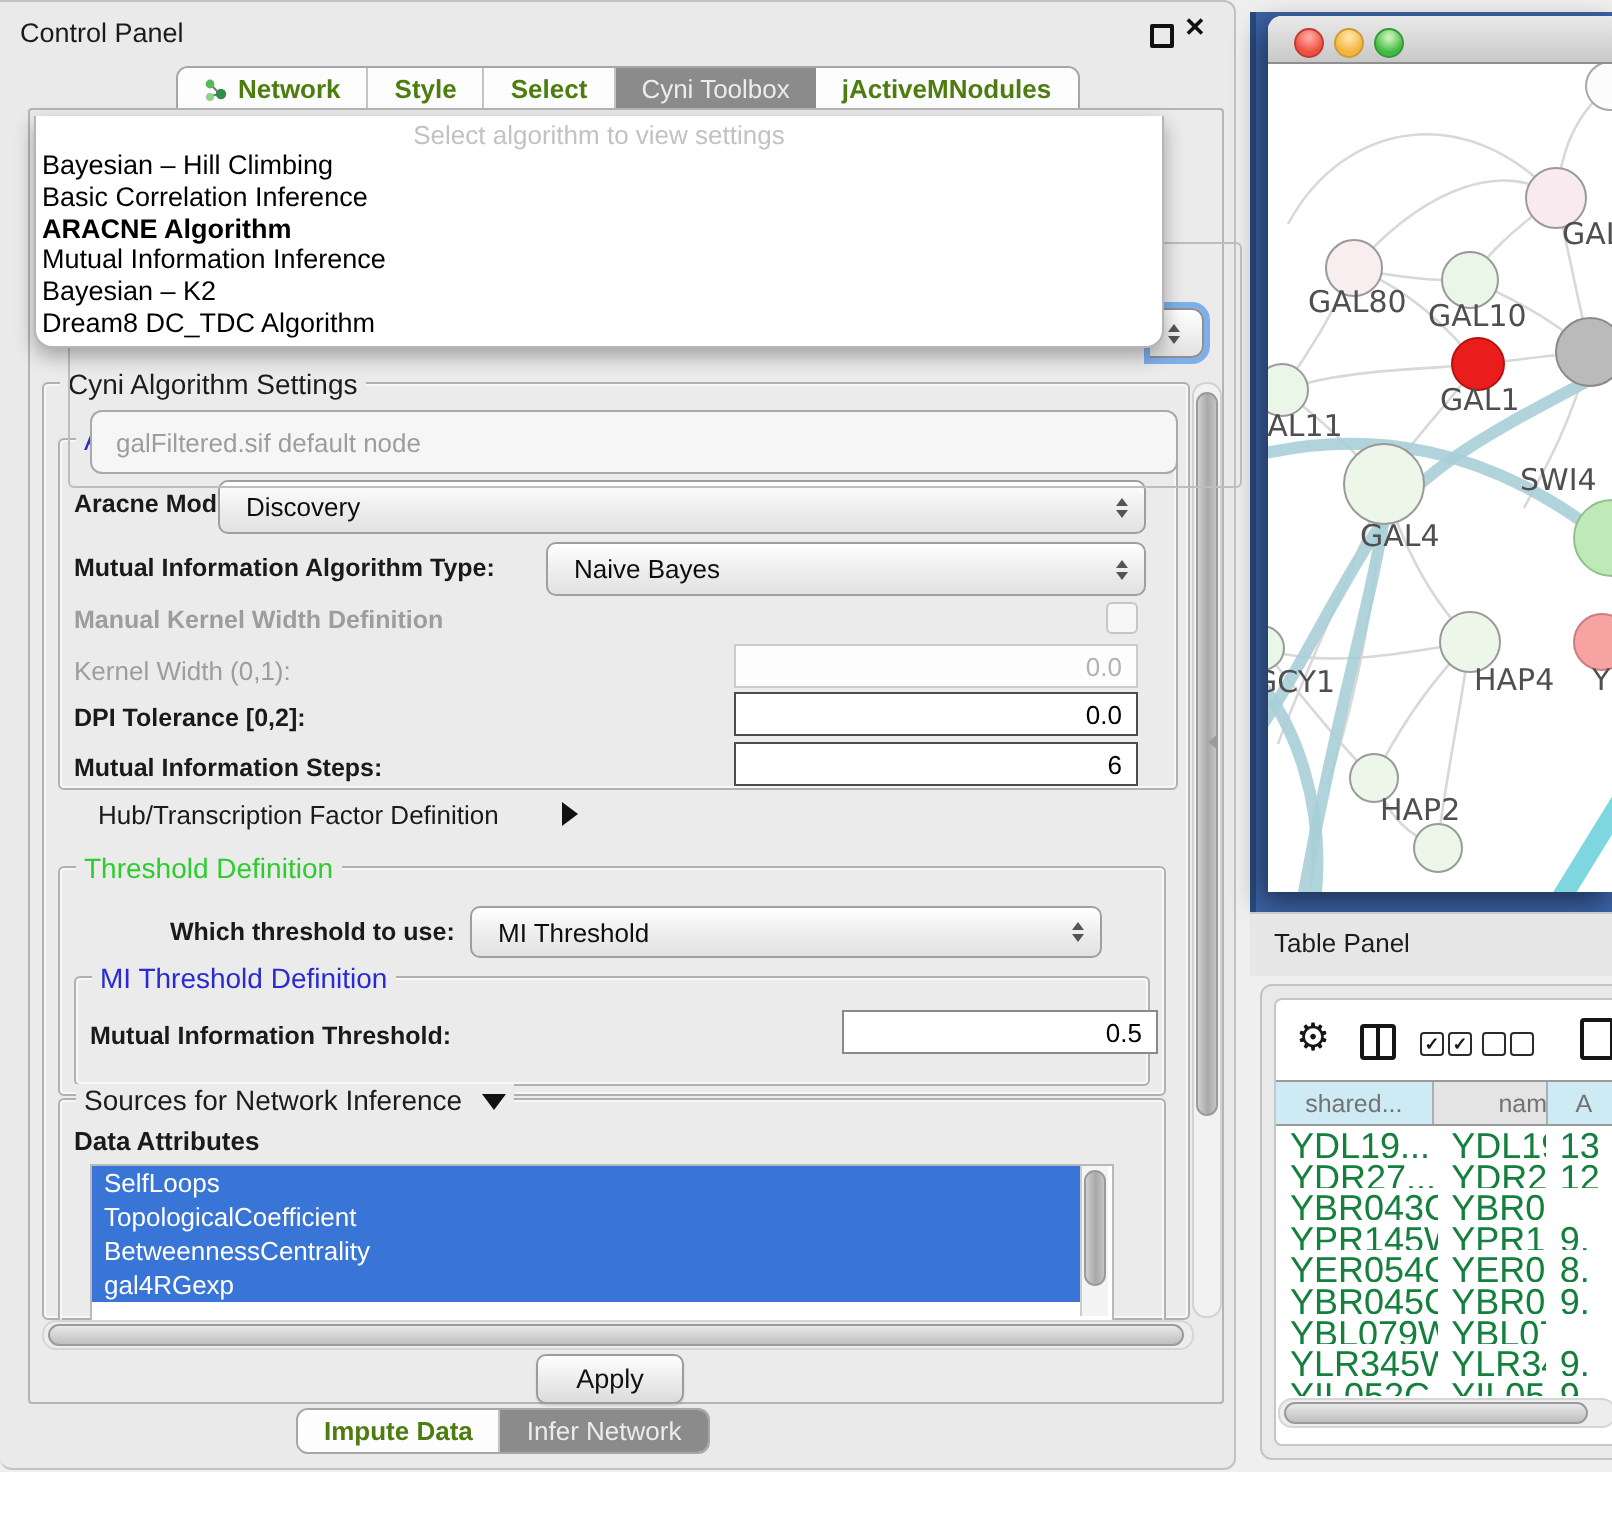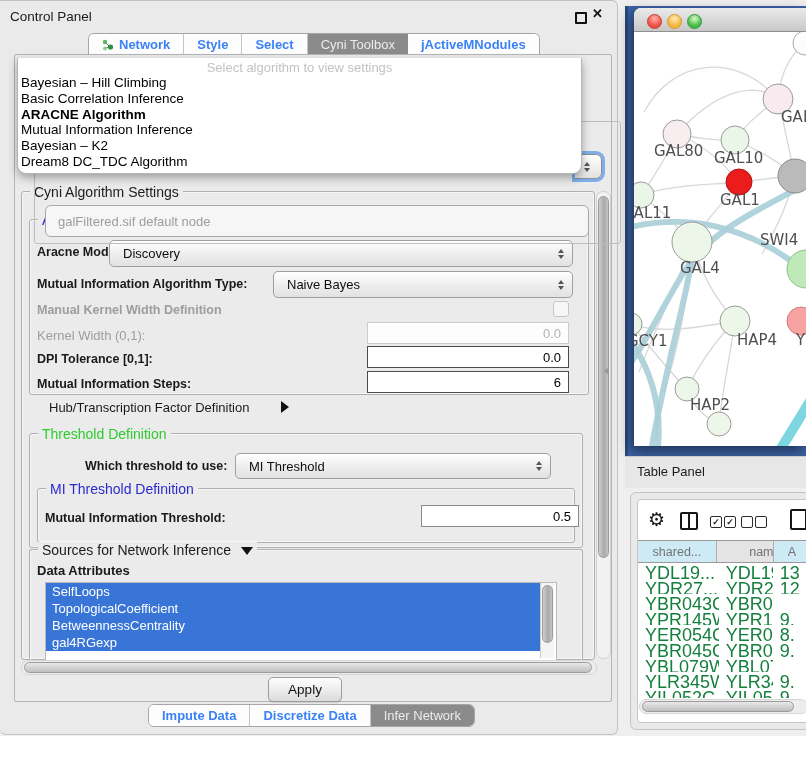--- a/index.html
+++ b/index.html
@@ -11,21 +11,21 @@
           border-left:none;border-radius:0 6px 6px 6px;}
   #cp-title{left:10px;top:8px;font-size:13.5px;color:#1b1b1b;}
   #cp-restore{left:575px;top:11px;width:8px;height:8px;border:2px solid #111;border-radius:1px;}
   #cp-close{left:592px;top:5px;font-size:13px;font-weight:700;color:#111;}
   .topfrag{left:8px;top:0;width:1px;height:4px;background:#9a9a9a;}
   
   .tabgroup{display:flex;align-items:stretch;height:21px;border:1px solid #a6a6a6;background:#fdfdfd;overflow:hidden;}
   #top-tabs{left:88px;top:32px;border-radius:6px 6px 0 0;border-bottom:none;}
   #bottom-tabs{left:148px;top:703px;border-radius:6px;}
   .tab{display:flex;align-items:center;gap:5px;padding:0 13px;font-size:13px;font-weight:700;
-       color:#3b82f6;background:#fdfdfd;border-right:1px solid #c4c4c4;white-space:nowrap;cursor:default;}
+       color:#4d7c0f;background:#fdfdfd;border-right:1px solid #c4c4c4;white-space:nowrap;cursor:default;}
   .tab:last-child{border-right:none;}
   .tab.sel{background:#8b8b8b;color:#ececec;border-right:none;font-weight:400;}
   
   #content{left:14px;top:53px;width:596px;height:646px;background:#ebebeb;border:1px solid #b5b5b5;border-radius:2px;}
   
   #bg-group{left:19px;top:66px;width:585px;height:121px;border:1px solid #bdbdbd;border-radius:3px;z-index:1;}
   #bg-combo-focus{left:560px;top:99px;width:26px;height:23px;border:1px solid #8f8f8f;border-left:none;
        border-radius:0 6px 6px 0;background:linear-gradient(#fff,#e2e2e2);
        box-shadow:0 0 0 3px rgba(100,160,235,.8);z-index:1;display:flex;align-items:center;justify-content:center;}
   #bg-combo2{left:30px;top:150px;width:542px;height:30px;border:1px solid #a9a9a9;border-radius:6px;
@@ -188,21 +188,21 @@
         <span class="ct">Naive Bayes</span>
         <span class="arrows">
             <span class="tri-up"></span>
             <span class="tri-dn"></span>
           </span>
       </div>
       <span class="lbl dis" style="left:22px;top:248px;">Manual Kernel Width Definition</span>
       <div class="checkbox" style="left:538px;top:246px;"></div>
       <span class="lbl dis" style="left:22px;top:273px;font-weight:400;font-size:13px;">Kernel Width (0,1):</span>
       <div class="field dis" style="left:352px;top:267px;width:186px;height:20px;">0.0</div>
-      <span class="lbl" style="left:22px;top:297px;">DPI Tolerance [0,1]:</span>
+      <span class="lbl" style="left:22px;top:297px;">DPI Tolerance [0,2]:</span>
       <div class="field" style="left:352px;top:291px;width:186px;height:20px;">0.0</div>
       <span class="lbl" style="left:22px;top:322px;">Mutual Information Steps:</span>
       <div class="field" style="left:352px;top:316px;width:186px;height:20px;">6</div>
 
       <span class="lbl plain" style="left:34px;top:345px;text-align:right;">Hub/Transcription Factor Definition</span>
       <span class="abs" style="left:266px;top:346px;width:0;height:0;border-top:6px solid transparent;border-bottom:6px solid transparent;border-left:8px solid #111;"></span>
 
       <div class="grp" style="left:14px;top:378px;width:552px;height:113px;">
         <span class="gt green">Threshold Definition</span>
       </div>
@@ -251,21 +251,20 @@
           <div class="dd-item">Basic Correlation Inference</div>
           <div class="dd-item sel">ARACNE Algorithm</div>
           <div class="dd-item">Mutual Information Inference</div>
           <div class="dd-item">Bayesian – K2</div>
           <div class="dd-item">Dream8 DC_TDC Algorithm</div>
         </div>
     </div>
 
     <div class="abs tabgroup" id="bottom-tabs">
         <div class="tab">Impute Data</div>
-        <div class="tab">Discretize Data</div>
         <div class="tab sel">Infer Network</div>
       </div>
   </div>
 
   <div class="abs" id="mini-square"></div>
   <div class="abs" id="split-arrow"></div>
 
   <div class="abs" id="net-bg"></div>
   <div class="abs" id="net-bg-edge"></div>
   <div class="abs" id="net-topstrip"></div>

